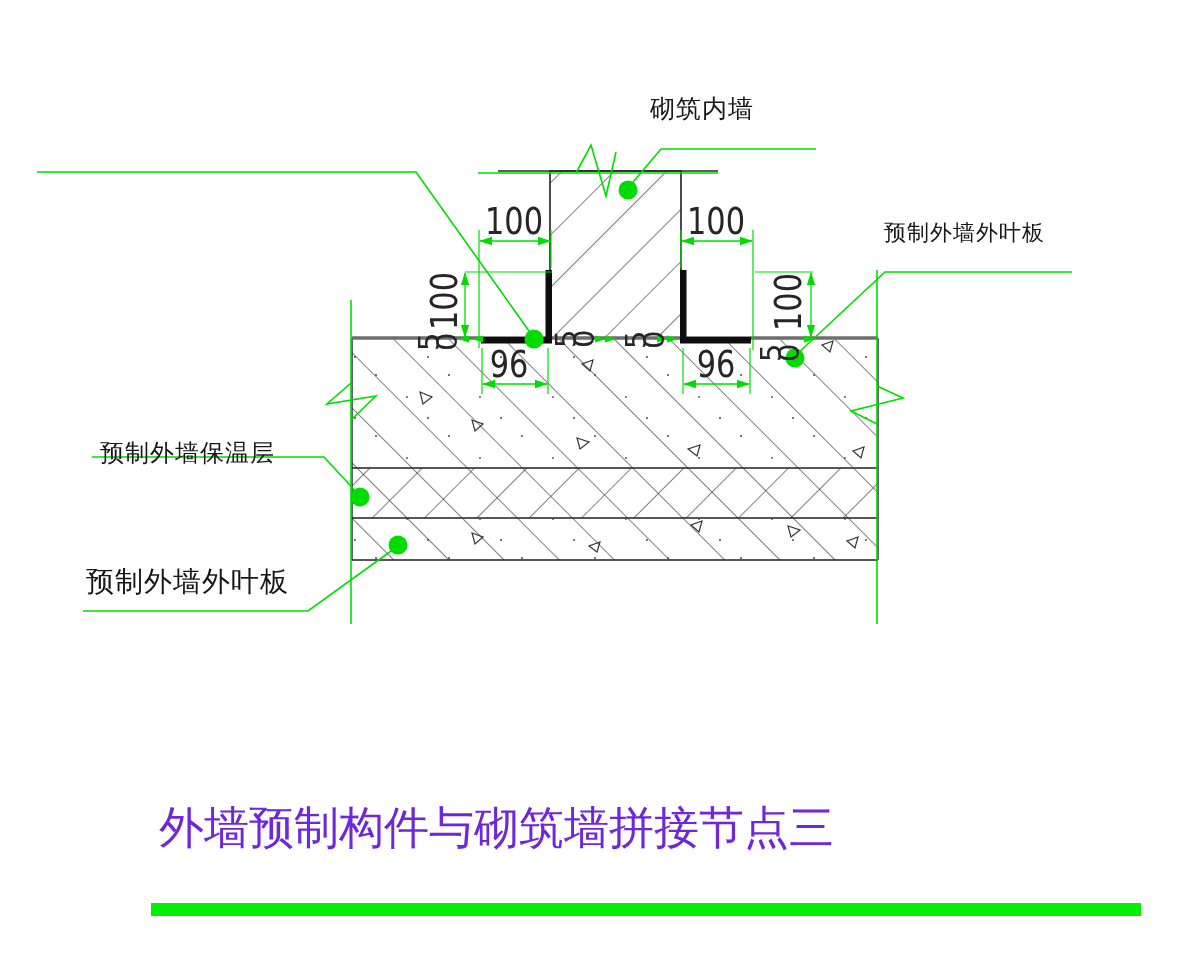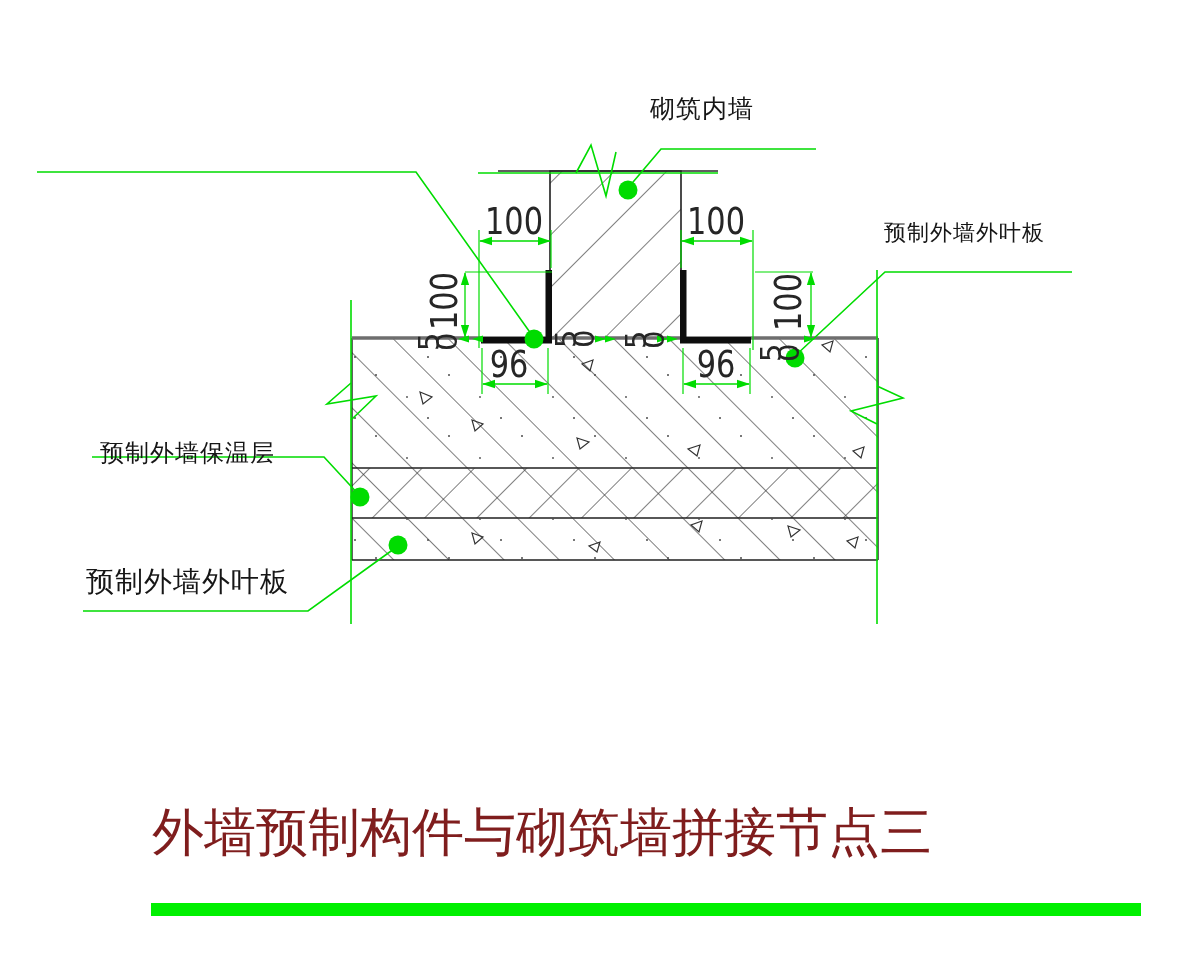--- a/index.html
+++ b/index.html
@@ -4,22 +4,22 @@
 <style>
   html,body{margin:0;padding:0;background:#ffffff;}
   .stage{position:relative;width:1200px;height:957px;background:#fff;overflow:hidden;
          font-family:"DejaVu Sans","Liberation Sans",sans-serif;}
   .lbl{position:absolute;color:#161616;white-space:nowrap;letter-spacing:1px;}
   .dim{position:absolute;color:#262626;font-family:"DejaVu Sans",sans-serif;
        font-size:38px;font-weight:400;transform:translate(-50%,-50%) scaleX(.8);white-space:nowrap;}
   .dim.rot{transform:translate(-50%,-50%) rotate(-90deg) scaleX(.8);}
   .dim50{position:absolute;color:#262626;font-size:29px;transform:translate(-50%,-50%);white-space:nowrap;}
   .dim50 .g{display:inline-block;transform:rotate(-90deg);width:18px;text-align:center;}
-  .title{position:absolute;left:152px;top:798px;width:1004px;color:#7f1d1d;
-         font-size:52px;letter-spacing:0px;white-space:nowrap;}
+  .title{position:absolute;left:159px;top:798px;width:1004px;color:#6d28d9;
+         font-size:45px;letter-spacing:0px;white-space:nowrap;}
   .underbar{position:absolute;left:151px;top:903px;width:990px;height:13px;}
   svg{position:absolute;left:0;top:0;}
 </style>
 </head>
 <body>
 
 <div class="stage">
 
   <svg width="1200" height="957" viewBox="0 0 1200 957">
     <defs>

